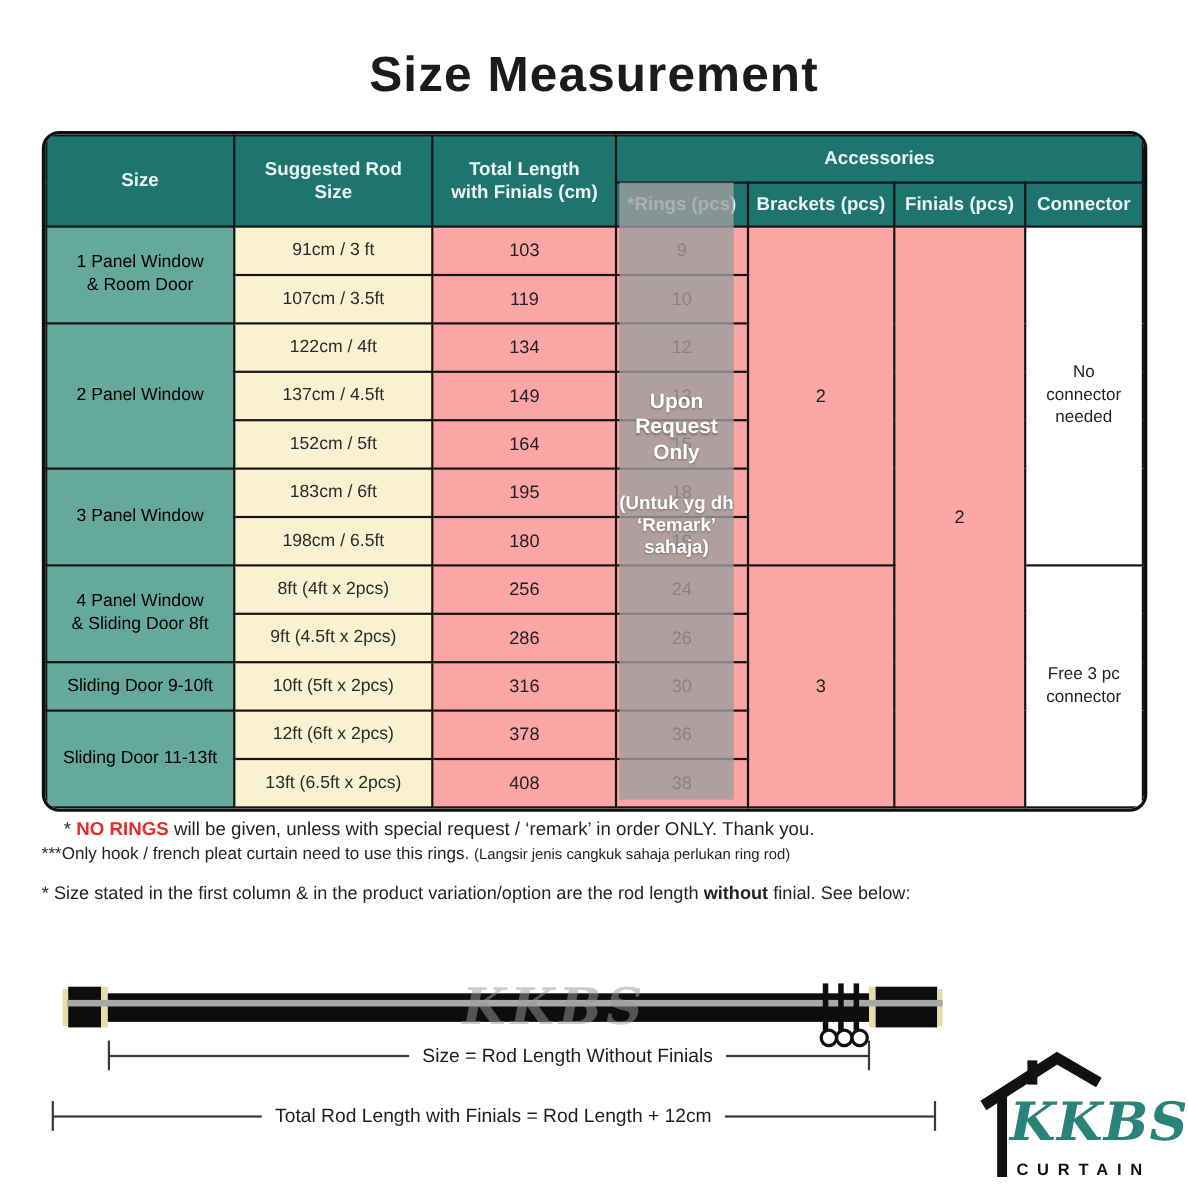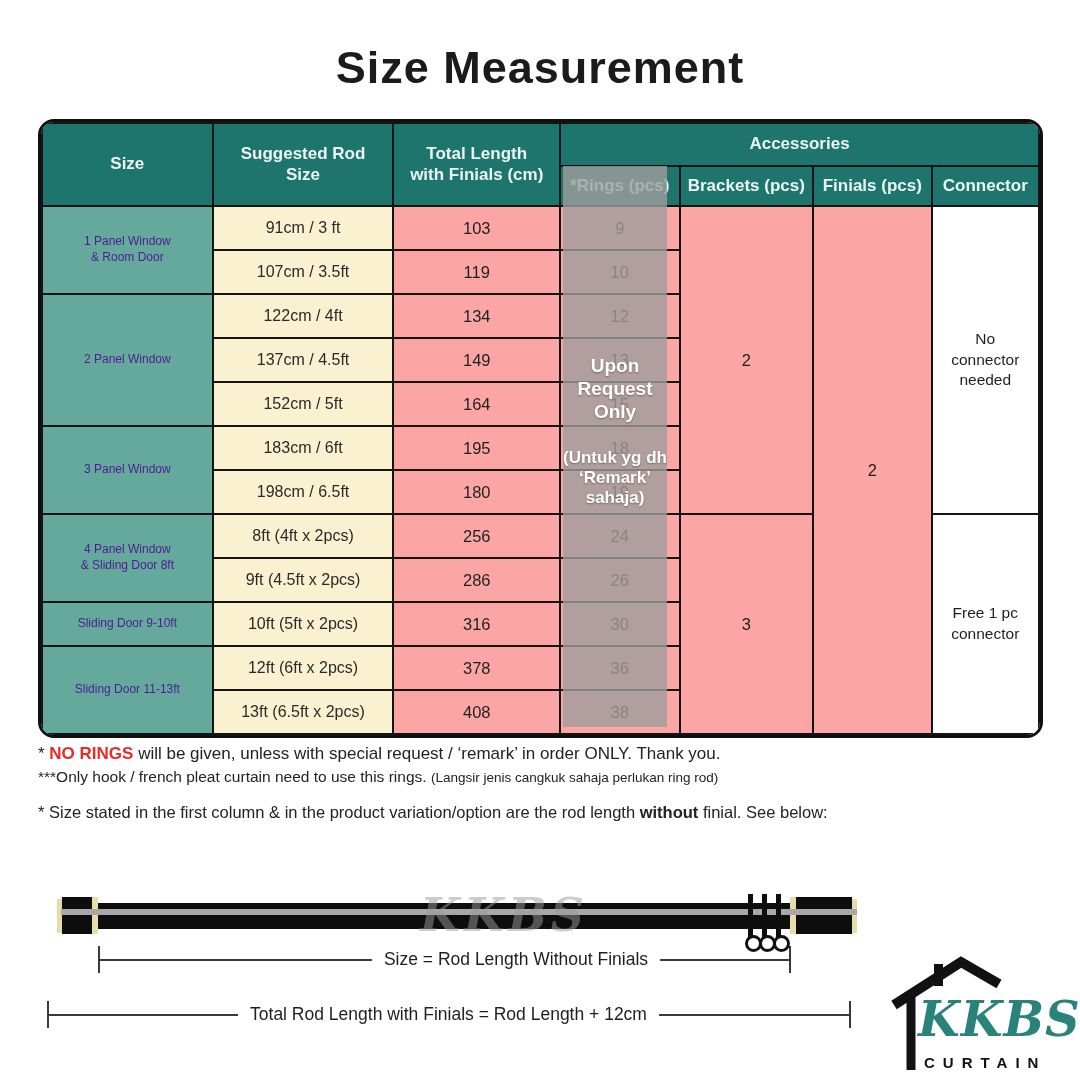--- a/index.html
+++ b/index.html
@@ -11,37 +11,37 @@
 
   
   .table-wrap { position:absolute; left:38px; top:119px; width:999px;
                 border:3px solid #101010; border-radius:16px; overflow:hidden; }
   table { border-collapse:collapse; table-layout:fixed; width:100%; }
   th, td { border:2px solid #141414; text-align:center; vertical-align:middle; padding:0 6px; }
   thead th { background:#1e756e; color:#ecf5f3; font-weight:bold; font-size:17px; line-height:1.2; }
   tr.h1 th { height:41px; }
   tr.h2 th { height:38px; }
   tbody tr { height:44px; }
-  td.size { background:#65a89c; color:#4c1d95; font-size:12px; line-height:1.3; }
+  td.size { background:#65a89c; color:#000000; font-size:16px; line-height:1.3; }
   td.rod  { background:#faf1d0; color:#2a2a2a; font-size:16px; }
   td.num  { background:#fca5a5; color:#1f1f1f; font-size:16.5px; }
   td.conn { background:#ffffff; color:#1f1f1f; font-size:15.5px; line-height:1.35; }
   .pre { white-space:pre-line; }
 
   
   .overlay { position:absolute; left:563px; top:166px; width:104px; height:561px;
              background:rgba(157,157,157,0.80); z-index:6; }
   .overlay-text { position:absolute; top:188px; left:-4px; right:-4px; text-align:center;
                   color:#ffffff; font-weight:bold; font-size:19px; line-height:1.22;
                   text-shadow:0 1px 2px rgba(0,0,0,0.35); }
   .overlay-text .l2 { margin-top:24px; font-size:17px; line-height:1.2; }
 
   
   .notes { position:absolute; left:38px; top:744px; width:1005px; color:#232323; }
-  .note1 { font-size:17px; }
+  .note1 { font-size:17px;margin-left:20px; }
   .note1 .red { color:#e62b28; font-weight:bold; }
   .note2 { font-size:15.5px; margin-top:4px; }
   .note2 .small { font-size:13.5px; }
   .note3 { font-size:16.5px; margin-top:19px; }
   .note4 { font-size:16.5px; margin-top:17px; }
   .bold { font-weight:bold; }
 
   
   .abs { position:absolute; }
   .black { background:#0d0d0d; }
@@ -140,21 +140,21 @@
           <td class="num">180</td>
           <td class="num">19</td>
         </tr>
         <tr>
           <td class="size pre" rowspan="2">4 Panel Window
 &amp; Sliding Door 8ft</td>
           <td class="rod">8ft (4ft x 2pcs)</td>
           <td class="num">256</td>
           <td class="num">24</td>
           <td class="num" rowspan="5">3</td>
-          <td class="conn pre" rowspan="5">Free 1 pc
+          <td class="conn pre" rowspan="5">Free 3 pc
 connector</td>
         </tr>
         <tr>
           <td class="rod">9ft (4.5ft x 2pcs)</td>
           <td class="num">286</td>
           <td class="num">26</td>
         </tr>
         <tr>
           <td class="size pre">Sliding Door 9-10ft</td>
           <td class="rod">10ft (5ft x 2pcs)</td>

